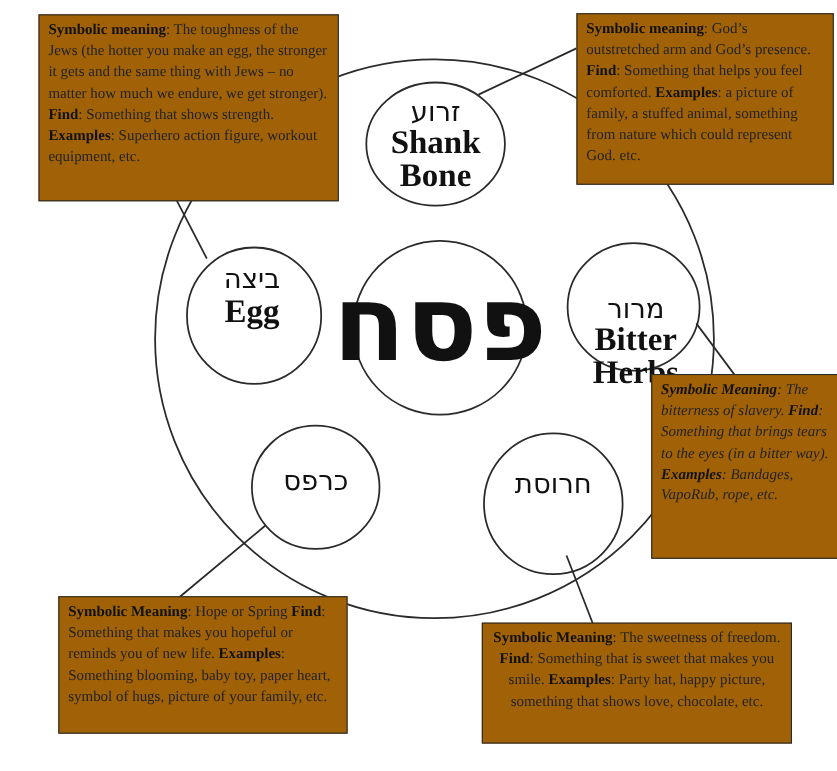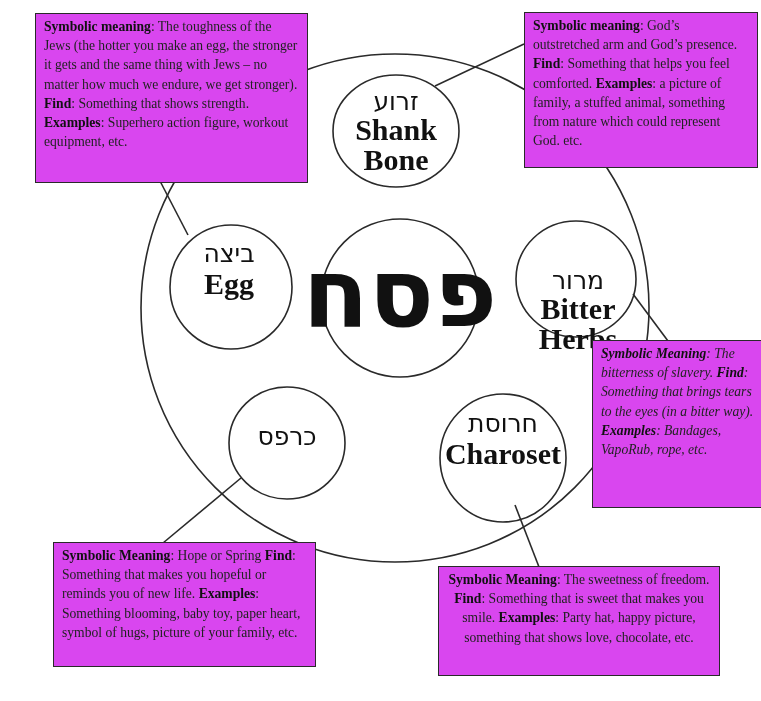--- a/index.html
+++ b/index.html
@@ -1,19 +1,19 @@
 <!DOCTYPE html>
 <html><head>
 <meta charset="utf-8">
 <style>
   html, body { margin: 0; padding: 0; background: #ffffff; }
   body { width: 761px; height: 701px; position: relative; overflow: hidden;
          font-family: "Liberation Serif", "DejaVu Serif", serif; color: #1a1a1a; }
   svg.lines { position: absolute; left: 0; top: 0; width: 761px; height: 701px; }
-  .box { position: absolute; border: 1.6px solid #2a2a2a; background: #d946ef;
+  .box { position: absolute; border: 1.6px solid #2a2a2a; background: #a16207;
          box-sizing: border-box; font-size: 13.6px; line-height: 19.2px; padding: 3px 8px 3px 8px; color: #222; }
   .box b { font-weight: bold; color: #111; }
   .circle-label { position: absolute; text-align: center; font-weight: bold; color: #111;
                   transform: translate(-50%, -50%); white-space: nowrap; }
   .heb { font-family: "DejaVu Sans", sans-serif; font-weight: normal; direction: rtl; unicode-bidi: isolate; }
   .eng { font-family: "Liberation Serif", serif; font-weight: bold; }
 </style>
 </head>
 <body>
 
@@ -52,21 +52,20 @@
   <div class="eng" style="font-size:30px;">Bitter</div>
   <div class="eng" style="font-size:30px;">Herbs</div>
 </div>
 
 <div class="circle-label" style="left:287px; top:437px; line-height:32px;">
   <div class="heb" style="font-size:25px; line-height:28px;">כרפס</div>
 </div>
 
 <div class="circle-label" style="left:503px; top:440px; line-height:32px;">
   <div class="heb" style="font-size:25px; line-height:28px;">חרוסת</div>
-  <div class="eng" style="font-size:30px;">Charoset</div>
 </div>
 
 <div class="box" style="left:35px; top:13px; width:273px; height:170px;">
   <b>Symbolic meaning</b><span>: The toughness of the Jews (the hotter you make an egg, the stronger it gets and the same thing with Jews – no matter how much we endure, we get stronger). </span><b>Find</b><span>: Something that shows strength. </span><b>Examples</b><span>: Superhero action figure, workout equipment, etc.</span>
 </div>
 
 <div class="box" style="left:524px; top:12px; width:234px; height:156px;">
   <b>Symbolic meaning</b><span>: God’s outstretched arm and God’s presence. </span><b>Find</b><span>: Something that helps you feel comforted. </span><b>Examples</b><span>: a picture of family, a stuffed animal, something from nature which could represent God. etc.</span>
 </div>
 

